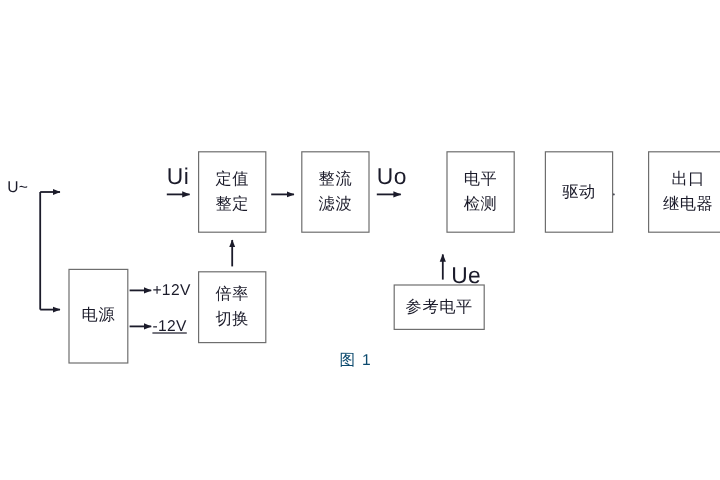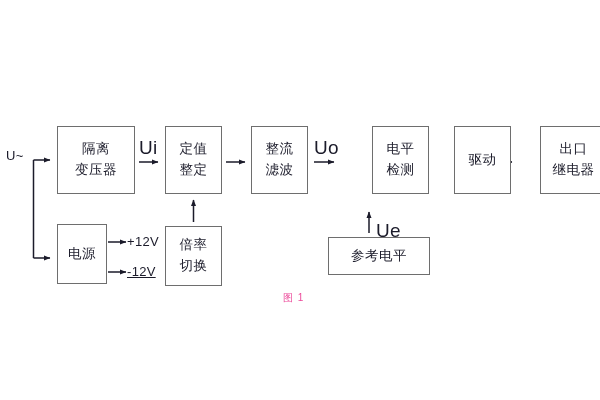--- a/index.html
+++ b/index.html
@@ -51,22 +51,22 @@
     color: #1b1b2a;
     font-size: 13px;
     white-space: nowrap;
     letter-spacing: 0.3px;
   }
   .lbl.sig {
     font-size: 19px;
   }
   .caption {
     position: absolute;
-    color: #ec4899;
-    font-size: 10px;
+    color: #0c4a6e;
+    font-size: 13px;
     letter-spacing: 1px;
     white-space: nowrap;
   }
 </style>
 </head>
 <body>
 
 <div id="canvas">
 
   <svg class="wires" viewBox="0 0 600 400" xmlns="http://www.w3.org/2000/svg">
@@ -110,24 +110,20 @@
     </g>
 
     <g>
       <path d="M108,242 L126,242" stroke="#1b1b2a" stroke-width="1.5" fill="none" marker-end="url(#ah)"></path>
     </g>
     <g>
       <path d="M108,272 L126,272" stroke="#1b1b2a" stroke-width="1.5" fill="none" marker-end="url(#ah)"></path>
     </g>
   </svg>
 
-  <div class="blk" style="left:57px; top:126px; width:78px; height:68px;">
-    <span class="ln">隔离</span>
-    <span class="ln">变压器</span>
-  </div>
 
   <div class="blk" style="left:165px; top:126px; width:57px; height:68px;align-items:center;">
     <span class="ln">定值</span>
     <span class="ln">整定</span>
   </div>
 
   <div class="blk" style="left:251px; top:126px; width:57px; height:68px;text-align:center;">
     <span class="ln">整流</span>
     <span class="ln">滤波</span>
   </div>
@@ -139,30 +135,30 @@
 
   <div class="blk" style="left:430px; top:126px; width:57px; height:68px;margin-left:24px;">
     <span class="ln">驱动</span>
   </div>
 
   <div class="blk" style="left:540px; top:126px; width:67px; height:68px;">
     <span class="ln">出口</span>
     <span class="ln">继电器</span>
   </div>
 
-  <div class="blk" style="left:57px; top:224px; width:50px; height:60px;">
+  <div class="blk" style="left:57px; top:224px; width:50px; height:79px;">
     <span class="ln">电源</span>
   </div>
 
   <div class="blk" style="left:165px; top:226px; width:57px; height:60px;">
     <span class="ln">倍率</span>
     <span class="ln">切换</span>
   </div>
 
-  <div class="blk" style="left:328px; top:237px; width:102px; height:38px;">
+  <div class="blk" style="left:328px; top:237px; width:76px; height:38px;">
     <span class="ln">参考电平</span>
   </div>
 
   <div class="lbl" style="left:6px; top:148px;">U~</div>
 
   <div class="lbl sig" style="left:139px; top:137px;">Ui</div>
 
   <div class="lbl sig" style="left:314px; top:137px;">Uo</div>
 
   <div class="lbl sig" style="left:376px; top:220px;">Ue</div>

